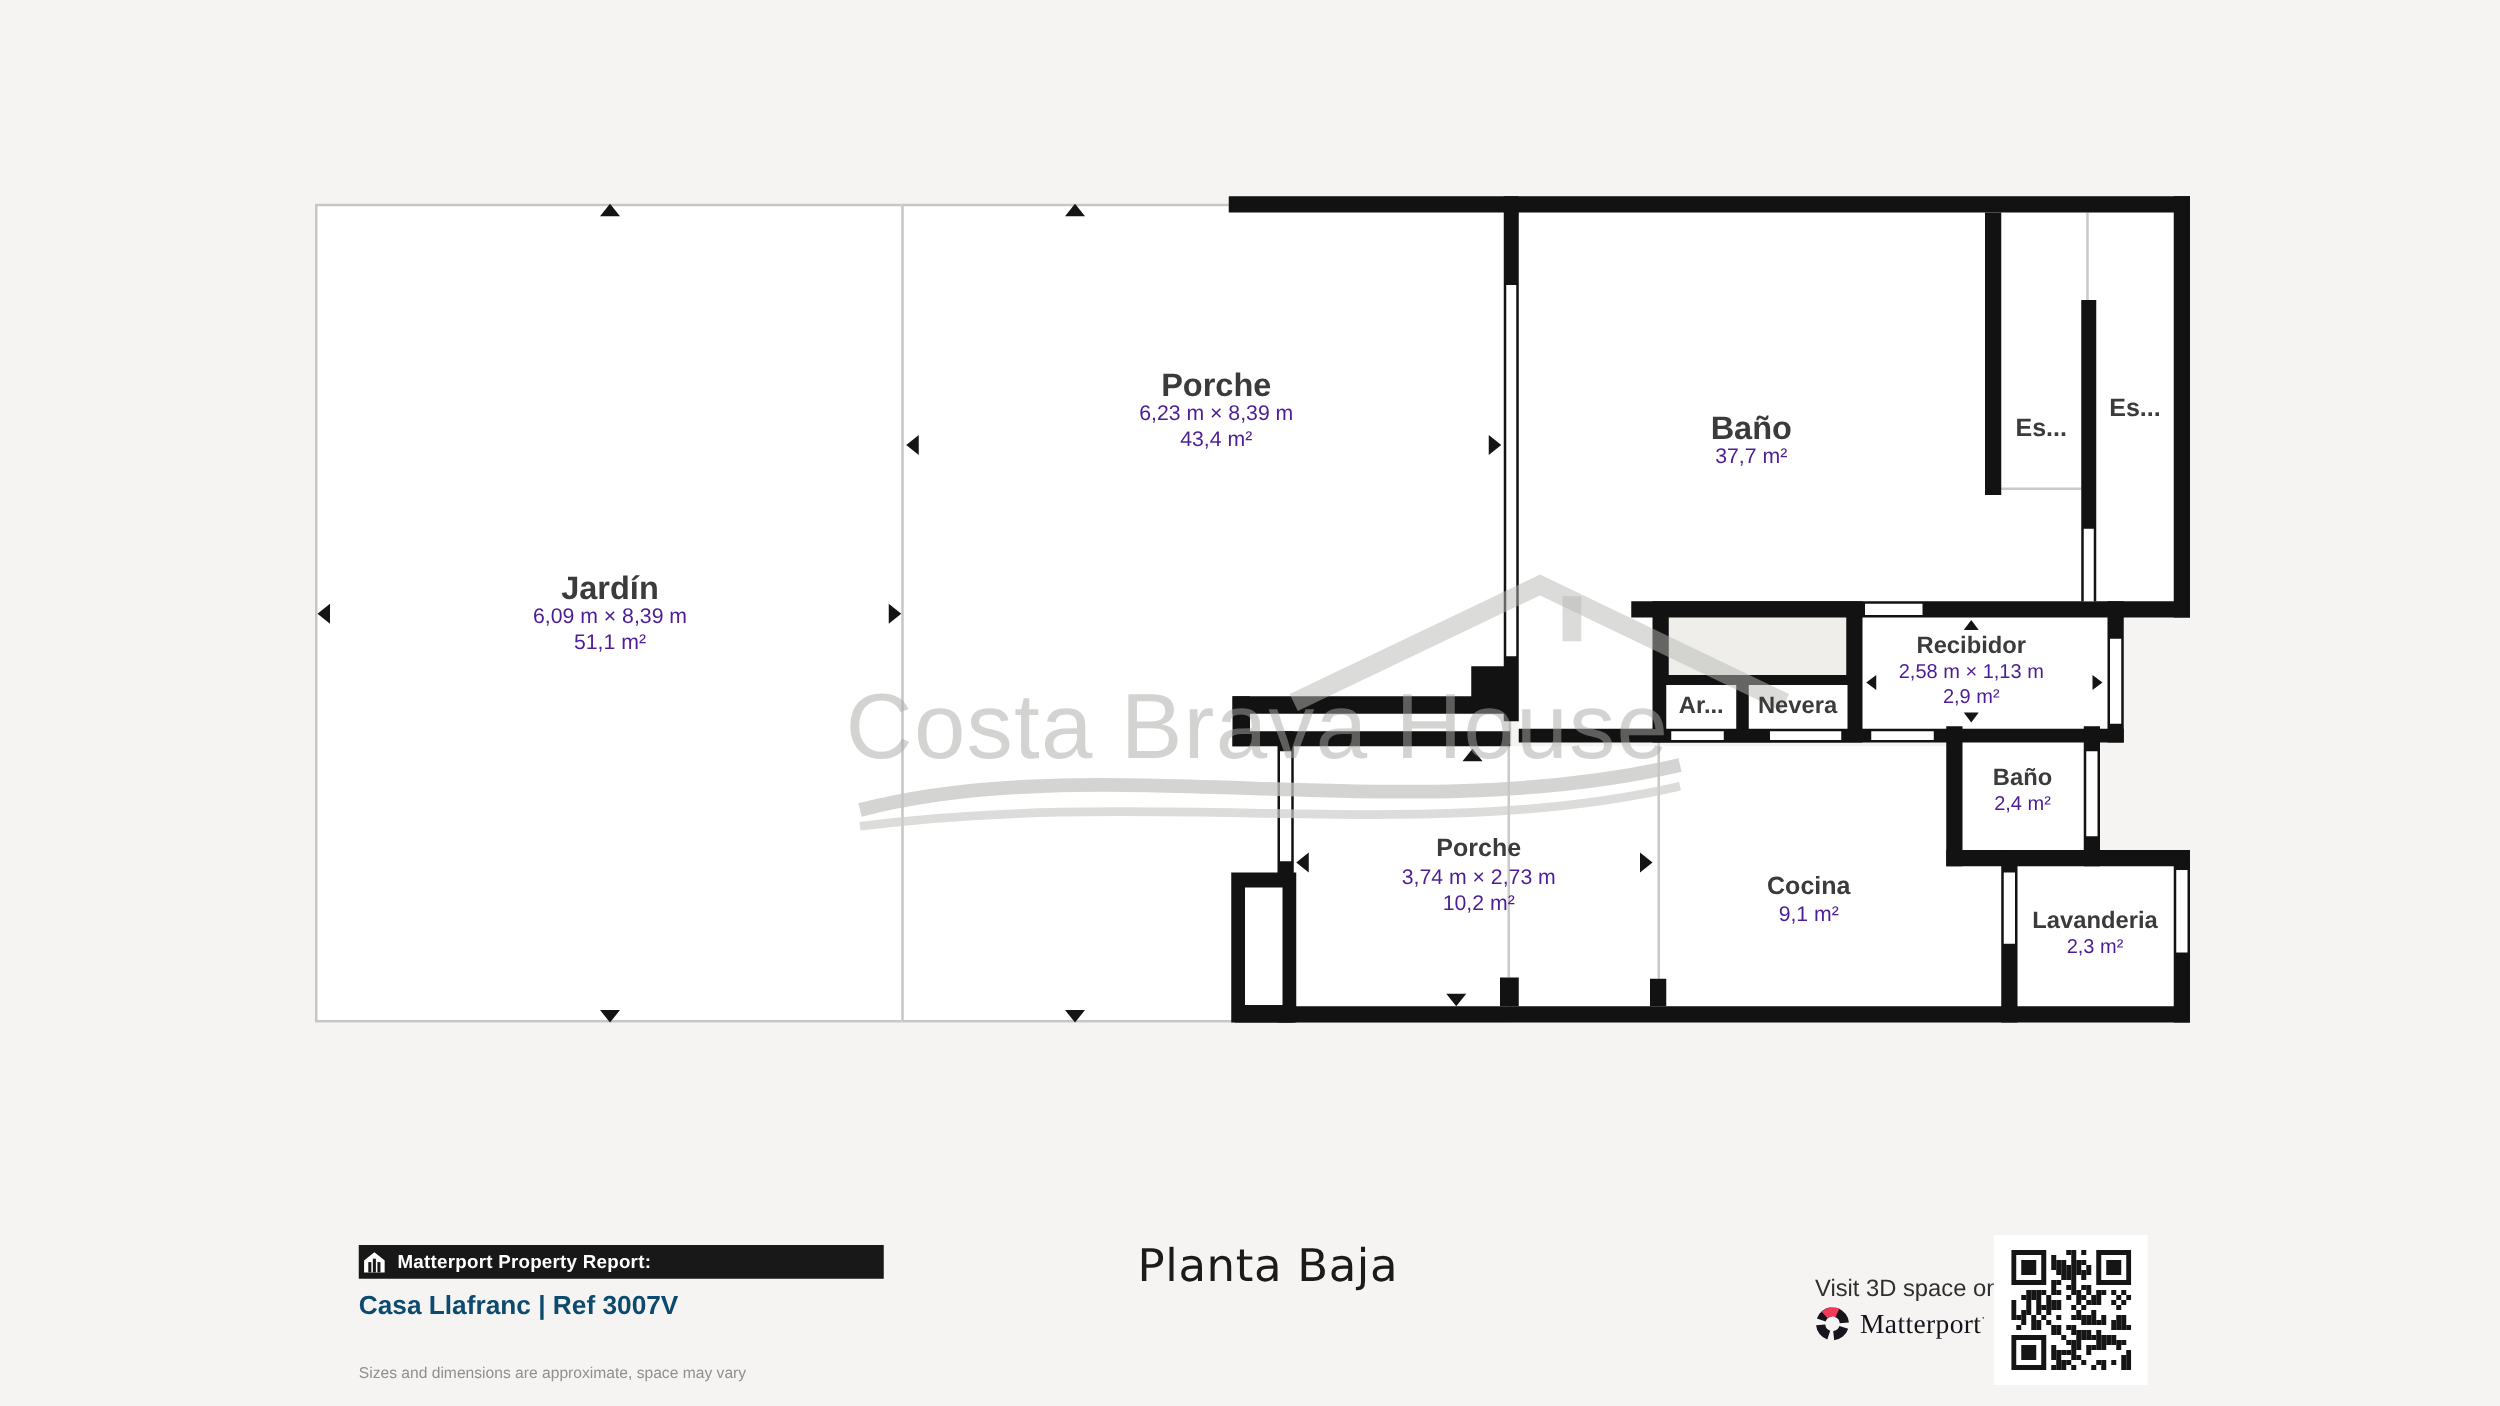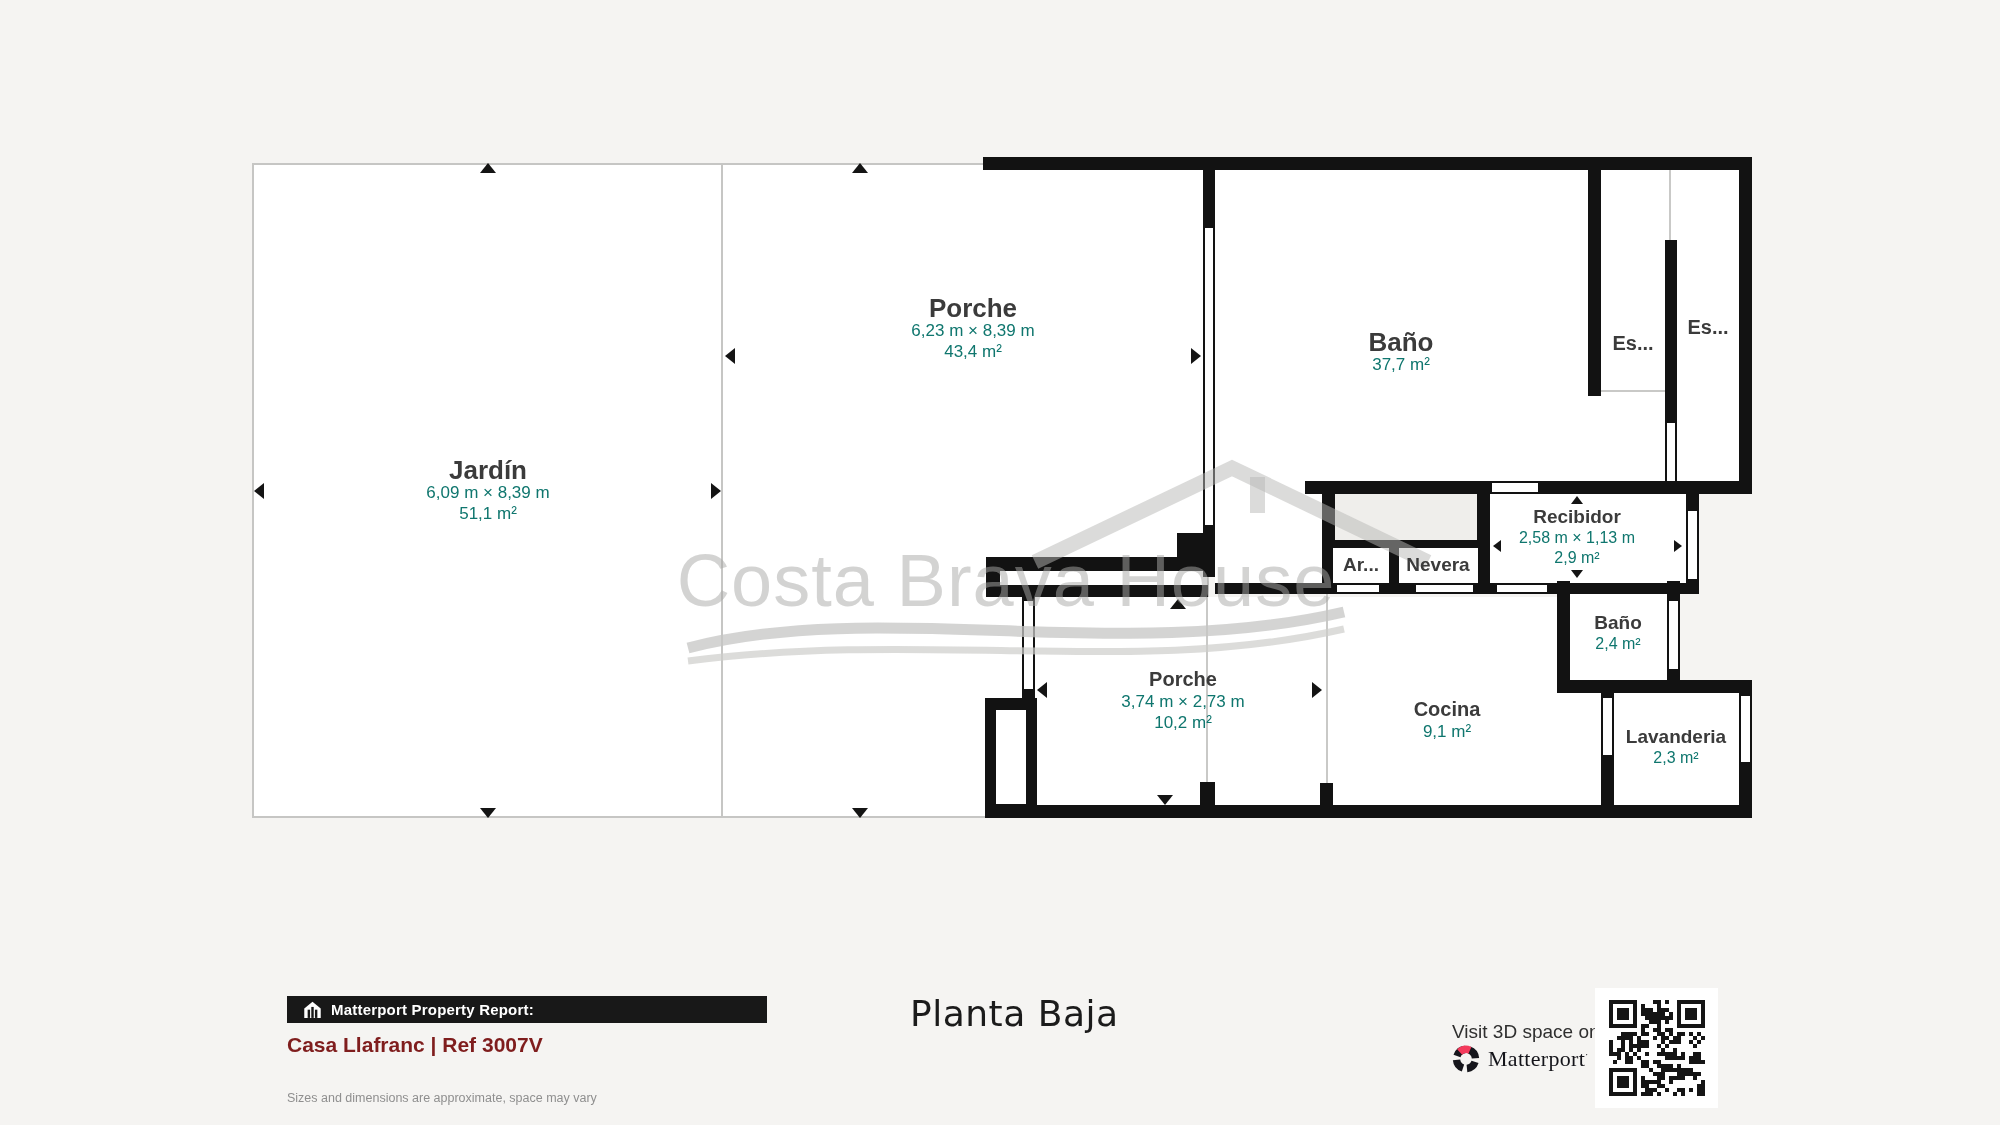--- a/index.html
+++ b/index.html
@@ -11,41 +11,41 @@
   .w{position:absolute;background:#121212;z-index:3;}
   .win{position:absolute;background:#ffffff;z-index:4;}
   .gline{position:absolute;background:#c9c9c7;z-index:2;}
   .inset-gray{position:absolute;background:#efeeeb;z-index:4;}
   .inset-white{position:absolute;background:#ffffff;z-index:4;}
   
   .lbl{position:absolute;transform:translateX(-50%);text-align:center;z-index:7;white-space:nowrap;}
   .rn{font-weight:bold;color:#3b3b3b;font-size:26px;line-height:24px;}
   .rn.s19{font-size:19px;line-height:22px;}
   .rn.s20{font-size:20px;line-height:23px;}
-  .rd{color:#0f766e;font-size:17px;line-height:21px;}
+  .rd{color:#4c1d95;font-size:17px;line-height:21px;}
   .rd.s16{font-size:16px;line-height:20px;}
   
   .arr{position:absolute;width:0;height:0;z-index:5;}
   .au{border-left:8px solid transparent;border-right:8px solid transparent;border-bottom:10px solid #141414;}
   .ad{border-left:8px solid transparent;border-right:8px solid transparent;border-top:10px solid #141414;}
   .al{border-top:8px solid transparent;border-bottom:8px solid transparent;border-right:10px solid #141414;}
   .ar{border-top:8px solid transparent;border-bottom:8px solid transparent;border-left:10px solid #141414;}
   .sm.au,.sm.ad{border-left-width:6px;border-right-width:6px;}
   .sm.au{border-bottom-width:8px;} .sm.ad{border-top-width:8px;}
   .sm.al,.sm.ar{border-top-width:6px;border-bottom-width:6px;}
   .sm.al{border-right-width:8px;} .sm.ar{border-left-width:8px;}
   
   .wm-text{position:absolute;left:1006px;top:538px;transform:translateX(-50%);z-index:6;
            font-size:74px;color:#a9a9a7;opacity:.5;letter-spacing:1px;white-space:nowrap;font-weight:500;}
   .wm-svg{position:absolute;left:0;top:0;z-index:6;pointer-events:none;}
   
-  .report-bar{position:absolute;left:287px;top:996px;width:480px;height:27px;background:#181818;z-index:8;
-              display:flex;align-items:center;gap:9px;padding-left:16px;box-sizing:border-box;}
+  .report-bar{position:absolute;left:287px;top:996px;width:420px;height:27px;background:#181818;z-index:8;
+              display:flex;align-items:center;gap:9px;padding-left:3px;box-sizing:border-box;}
   .report-bar span{color:#ffffff;font-weight:bold;font-size:15px;letter-spacing:.2px;}
-  .casa-title{position:absolute;left:287px;top:1033px;font-size:21px;font-weight:bold;color:#7f1d1d;z-index:8;}
+  .casa-title{position:absolute;left:287px;top:1033px;font-size:21px;font-weight:bold;color:#0c4a6e;z-index:8;}
   .gfa-line{position:absolute;left:287px;top:1062px;display:flex;align-items:center;gap:8px;z-index:8;font-size:16px;}
   .gfa-line .b{font-weight:bold;color:#222222;}
   .gfa-line .v{color:#5a5a5a;}
   .vdiv{display:inline-block;width:2px;height:20px;background:#3a3a3a;margin:0 4px;}
   .disclaimer{position:absolute;left:287px;top:1091px;font-size:12.5px;color:#8f8f8f;z-index:8;}
   .plan-title{position:absolute;left:910px;top:993px;font-size:36px;color:#1b1b1b;z-index:8;
               font-family:"DejaVu Sans",sans-serif;letter-spacing:.5px;text-align:right;}
   .visit-text{position:absolute;left:1452px;top:1021px;font-size:19px;color:#2f2f2f;z-index:8;}
   .mp-row{position:absolute;left:1452px;top:1045px;display:flex;align-items:center;gap:8px;z-index:8;}
   .mp-word{font-family:"Liberation Serif",serif;font-size:22px;color:#14141a;letter-spacing:.3px;}

